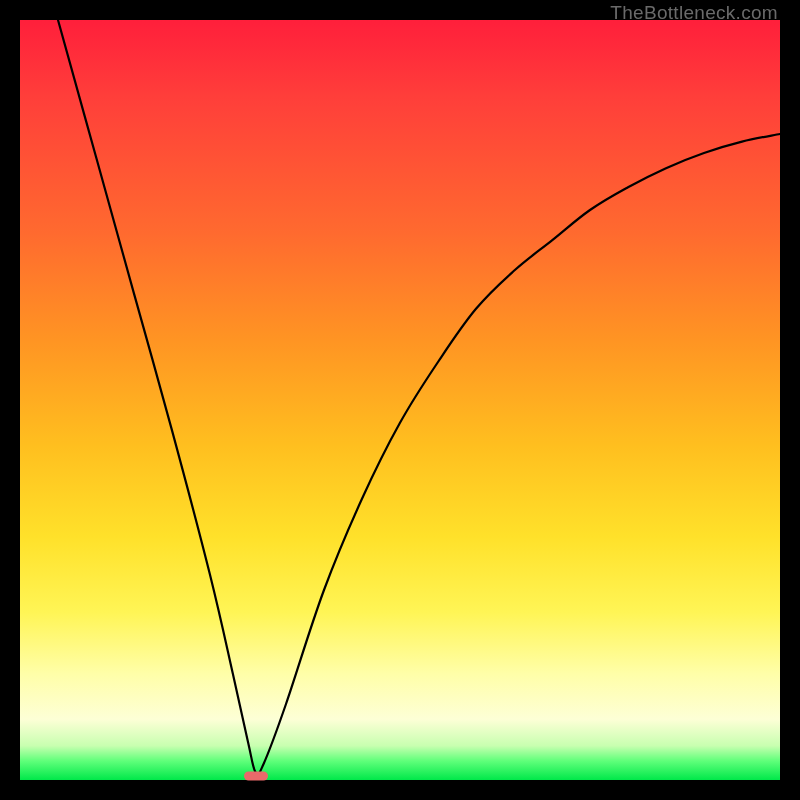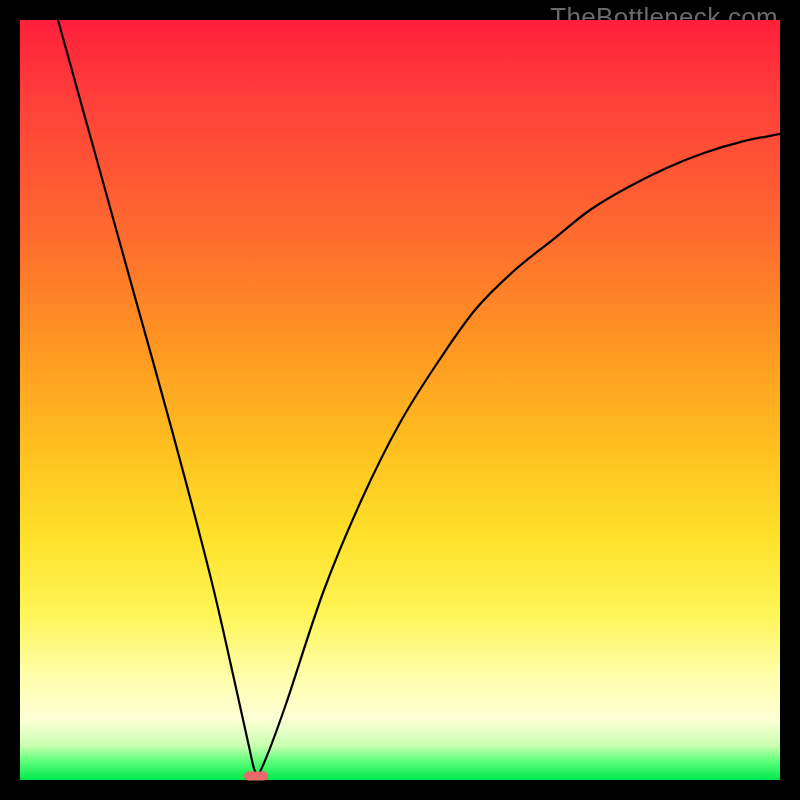--- a/index.html
+++ b/index.html
@@ -38,21 +38,21 @@
       #c8ffb0 95.5%,
       #5fff7a 97.5%,
       #00e84a 100%
     );
   }
   .watermark {
     position: absolute;
     top: 2px;
     right: 22px;
     color: #6a6a6a;
-    font-size: 26px;
+    font-size: 19px;
     letter-spacing: 0.3px;
     user-select: none;
   }
   svg.curve {
     position: absolute;
     left: 0;
     top: 0;
     width: 760px;
     height: 760px;
     overflow: visible;

